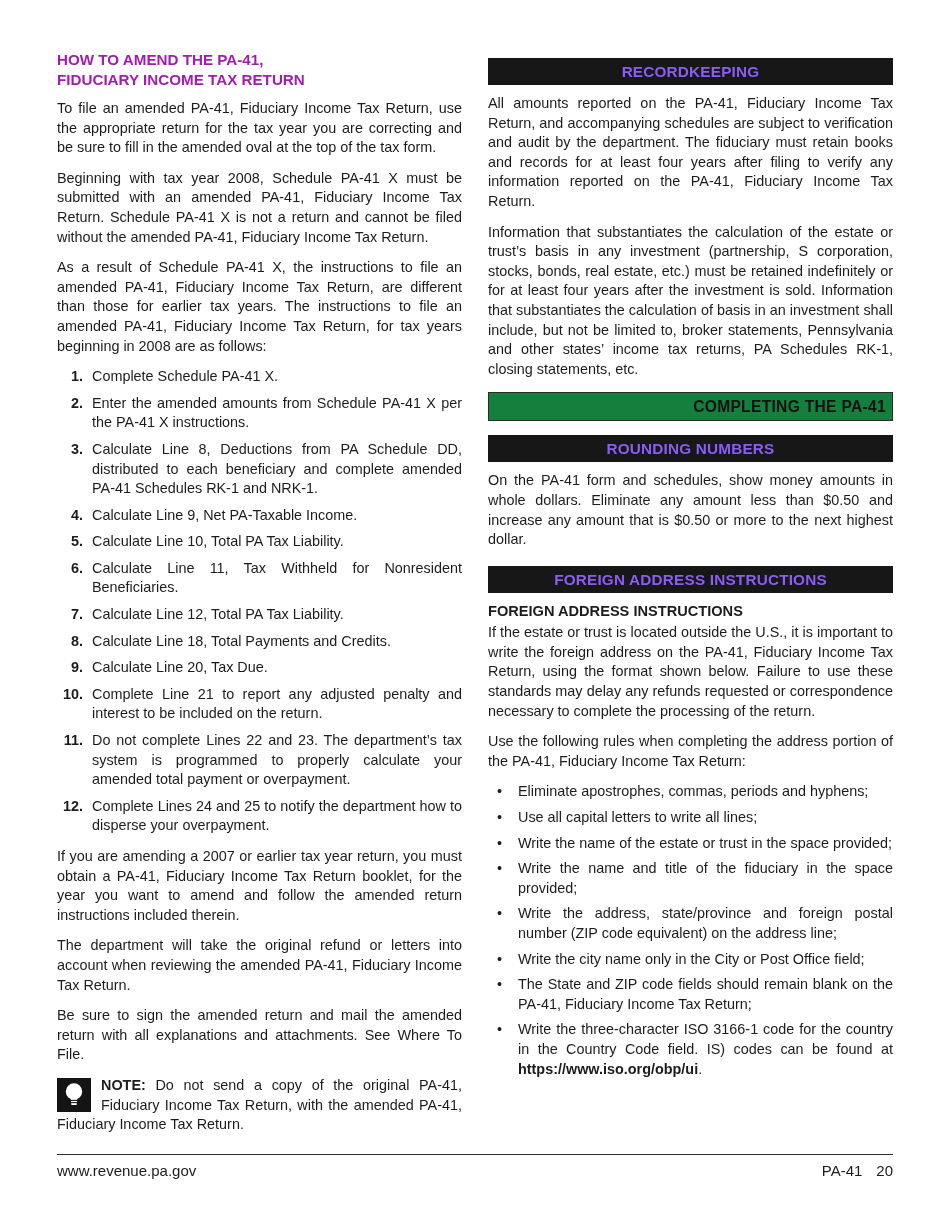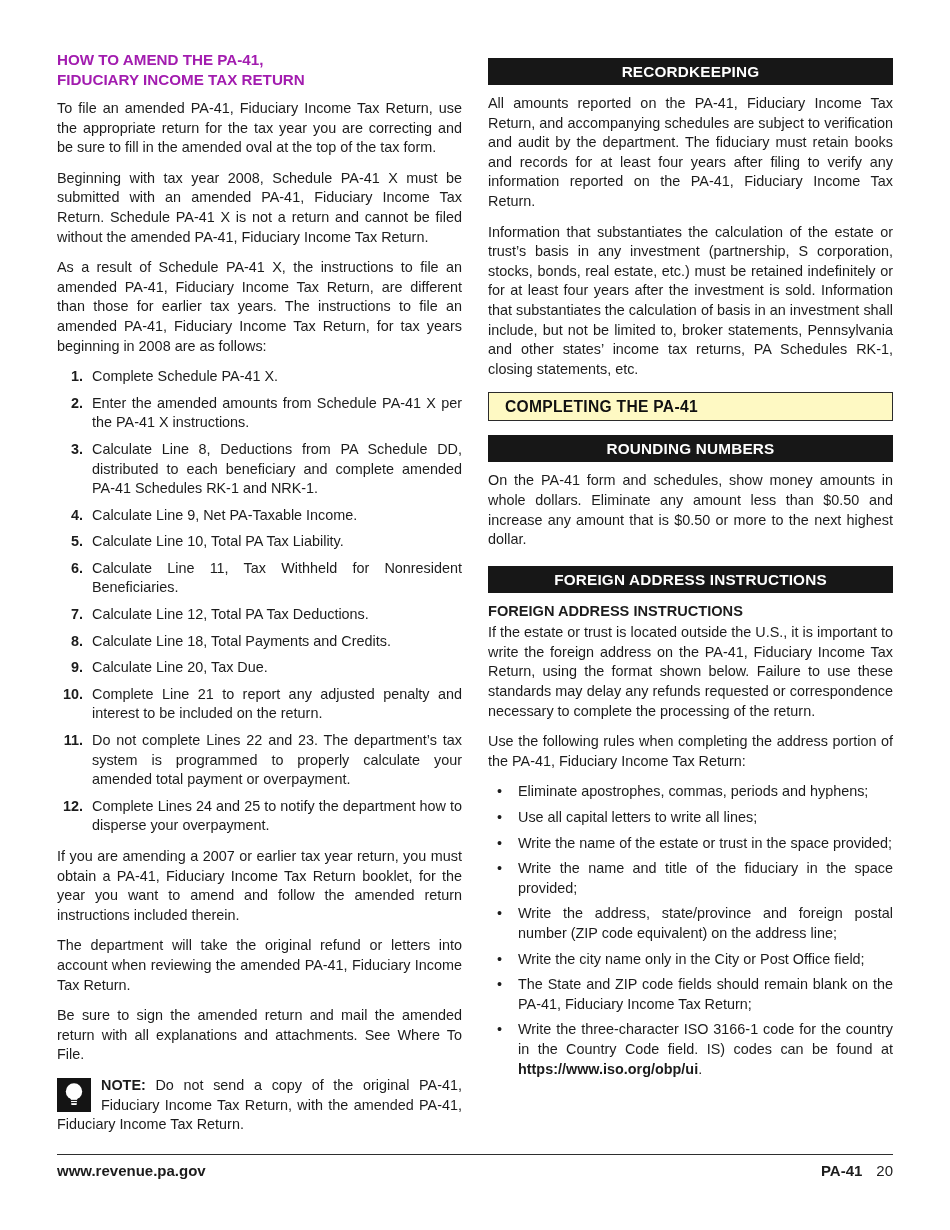--- a/index.html
+++ b/index.html
@@ -20,43 +20,43 @@
     margin:0 0 9px 0;color:#a21caf;
   }
   p.body{ text-align:justify;margin:0 0 11px 0; }
   .num-list{margin:2px 0 11px 0;}
   .num-item{display:flex;margin:0 0 7px 0;}
   .num-item .num{flex:none;width:26px;text-align:right;font-weight:bold;padding-right:9px;box-sizing:content-box;}
   .num-item .itxt{flex:1;text-align:justify;}
   .note{text-align:justify;}
   .note-icon{float:left;margin:2px 10px 2px 0;width:34px;height:34px;display:block;}
   .bar{
-    background:#171717;color:#ffffff;text-align:center;
+    background:#171717;color:#8b5cf6;text-align:center;
     font-weight:bold;font-size:15.3px;letter-spacing:0.2px;
     padding:5px 0 5px 0;line-height:17px;margin:0 0 9px 0;
   }
   .outline-box{
-    background:#fef9c3;color:#111111;border:1.6px solid #2b2b2b;
-    text-align:left;font-weight:bold;font-size:15.6px;letter-spacing:0.3px;
-    padding:5px 16px;line-height:17px;margin:13px 0 14px 0;
+    background:#15803d;color:#111111;border:1.6px solid #2b2b2b;
+    text-align:right;font-weight:bold;font-size:15.6px;letter-spacing:0.3px;
+    padding:5px 6px;line-height:17px;margin:13px 0 14px 0;
   }
   .bar-mt{margin-top:16px;}
   .subhead{font-weight:bold;font-size:14.6px;margin:1px 0 2px 0;}
   .bullets{margin:0;}
   .bullet{display:flex;margin:0 0 6px 0;}
   .bullet .blt{flex:none;width:12px;margin-left:9px;margin-right:9px;}
   .bullet .btxt{flex:1;text-align:justify;}
   .bold{font-weight:bold;}
   .footer{
     position:absolute;left:57px;width:836px;top:1154px;
   }
   .footer-rule{border-top:1.6px solid #2e2e2e;height:0;margin:0 0 6px 0;}
   .footer-row{display:flex;justify-content:space-between;font-size:15px;line-height:19px;}
   .footer-right{display:flex;gap:14px;text-align:right;}
-  .fw-b{font-weight:bold;}
+  .fw-b{font-weight:normal;}
 </style>
 </head>
 <body>
 
 <div class="page">
   <div class="columns">
 
     <div class="col col-left">
       <div class="doc-heading">
         <div>HOW TO AMEND THE PA-41,</div>
@@ -86,21 +86,21 @@
         <div class="num-item">
           <span class="num">5.</span>
           <span class="itxt">Calculate Line 10, Total PA Tax Liability.</span>
         </div>
         <div class="num-item">
           <span class="num">6.</span>
           <span class="itxt">Calculate Line 11, Tax Withheld for Nonresident Beneficiaries.</span>
         </div>
         <div class="num-item">
           <span class="num">7.</span>
-          <span class="itxt">Calculate Line 12, Total PA Tax Deductions.</span>
+          <span class="itxt">Calculate Line 12, Total PA Tax Liability.</span>
         </div>
         <div class="num-item">
           <span class="num">8.</span>
           <span class="itxt">Calculate Line 18, Total Payments and Credits.</span>
         </div>
         <div class="num-item">
           <span class="num">9.</span>
           <span class="itxt">Calculate Line 20, Tax Due.</span>
         </div>
         <div class="num-item">

